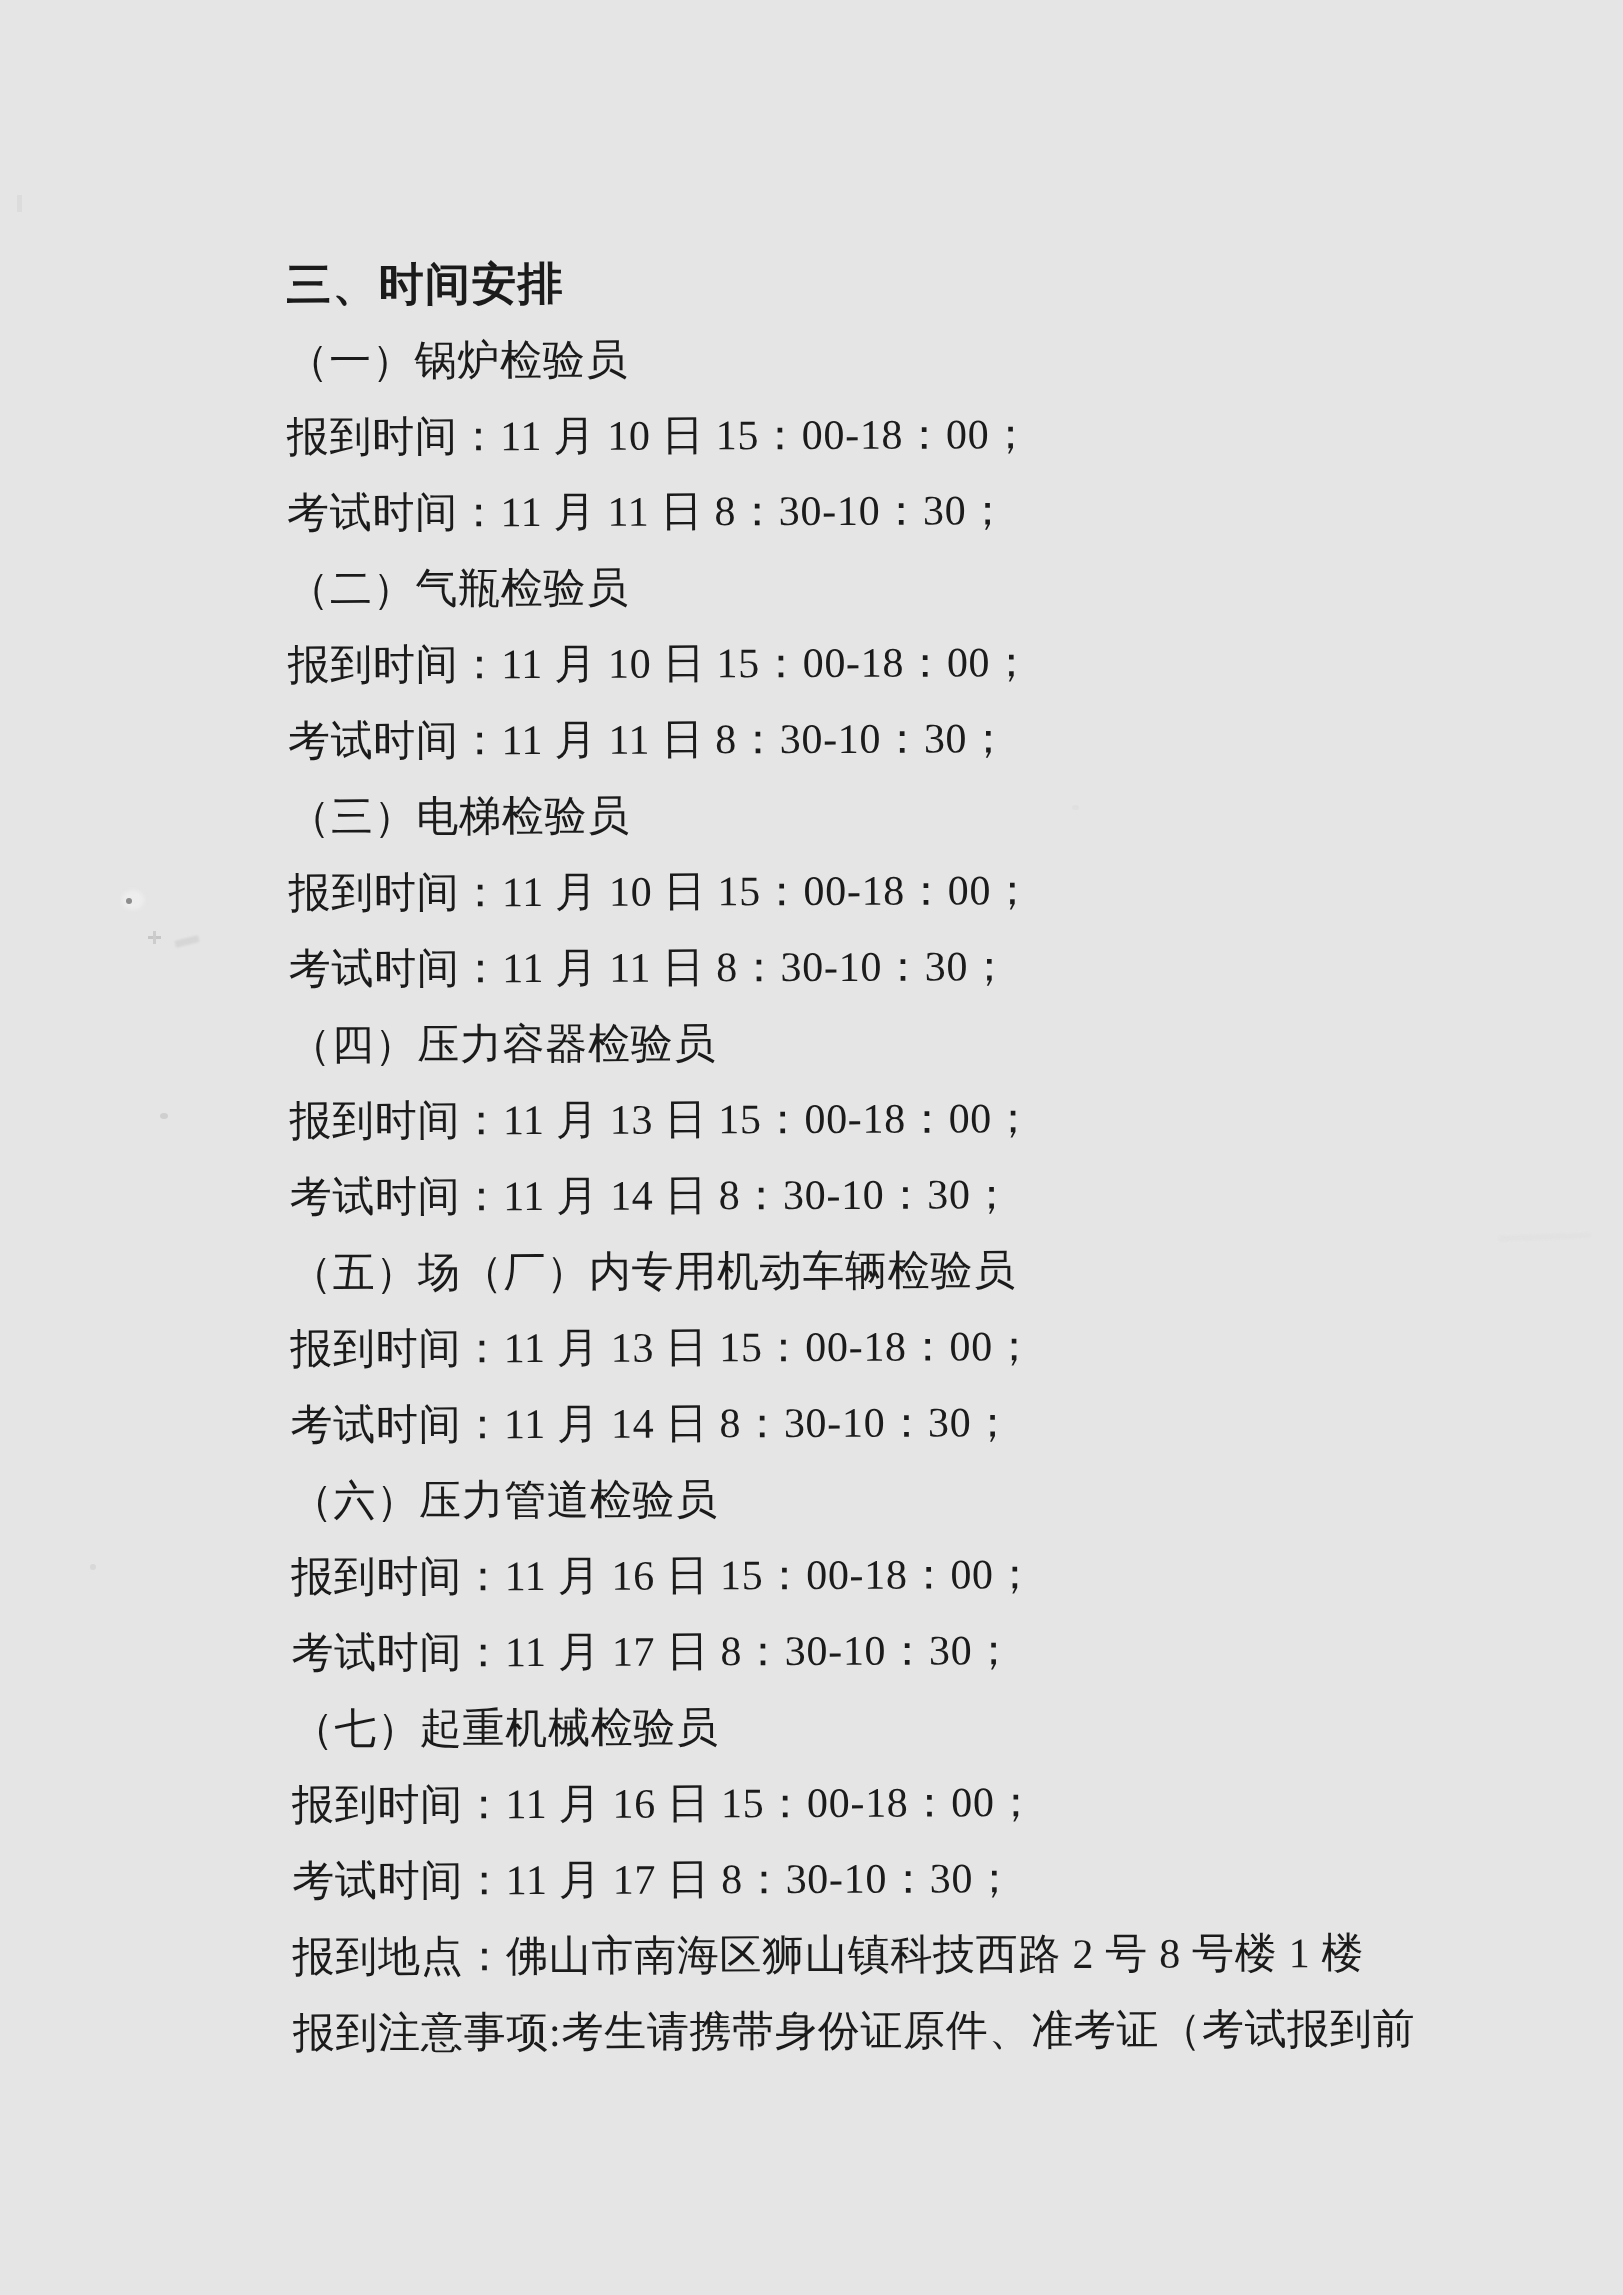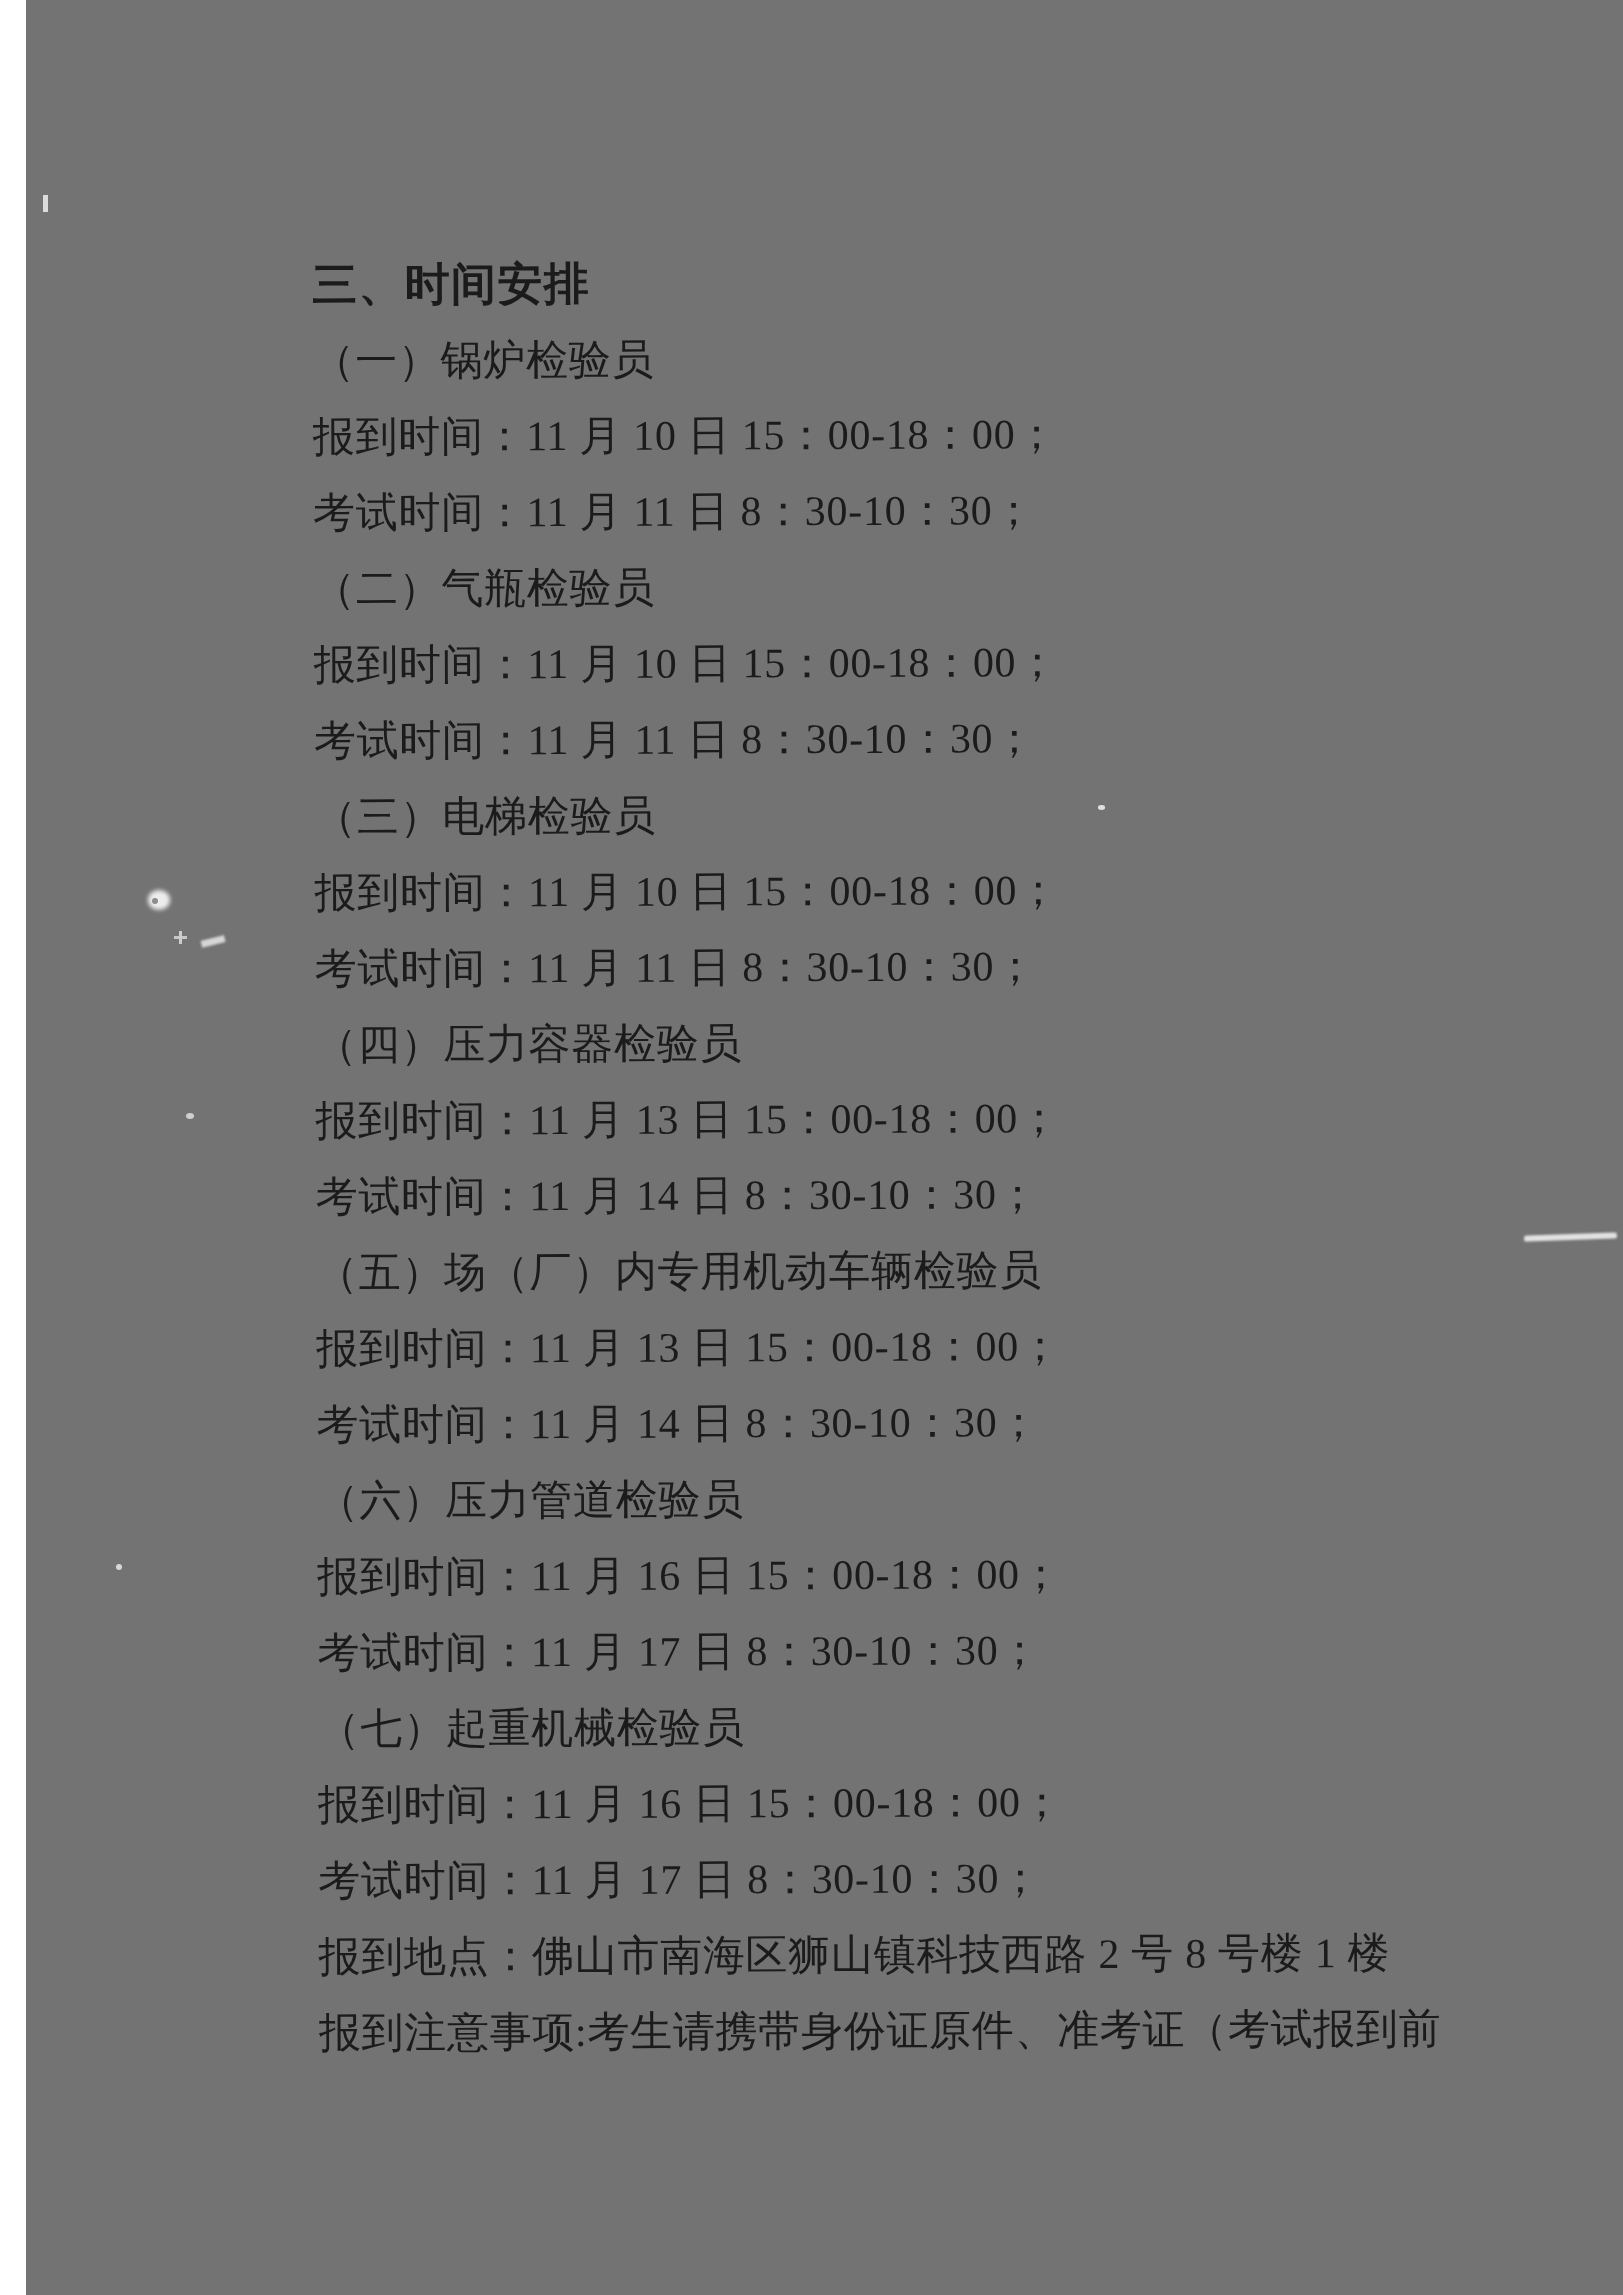--- a/index.html
+++ b/index.html
@@ -6,22 +6,21 @@
   body {
     width: 1624px;
     height: 2295px;
     background: #ffffff;
     position: relative;
     overflow: hidden;
   }
   .page {
     position: absolute;
     inset: 0;
-    background: #737373;
-    margin-left: 26px;
+    background: #e5e5e5;
   }
   .content {
     position: absolute;
     left: 286px;
     top: 247px;
     width: 1244px;
     transform: rotate(-0.22deg);
     transform-origin: 0 0;
     color: #1b1b1b;
   }

